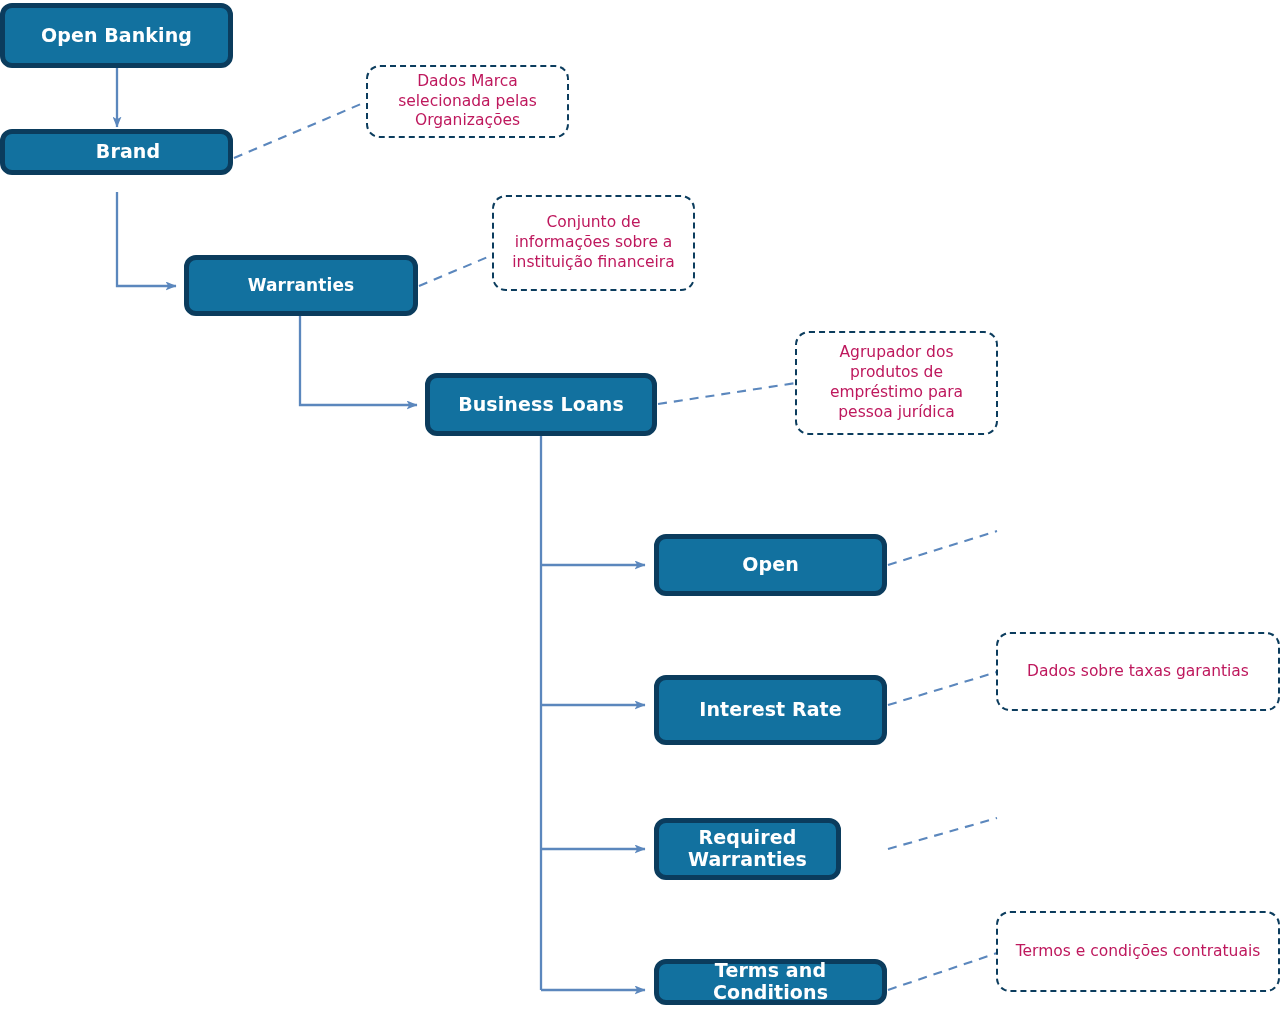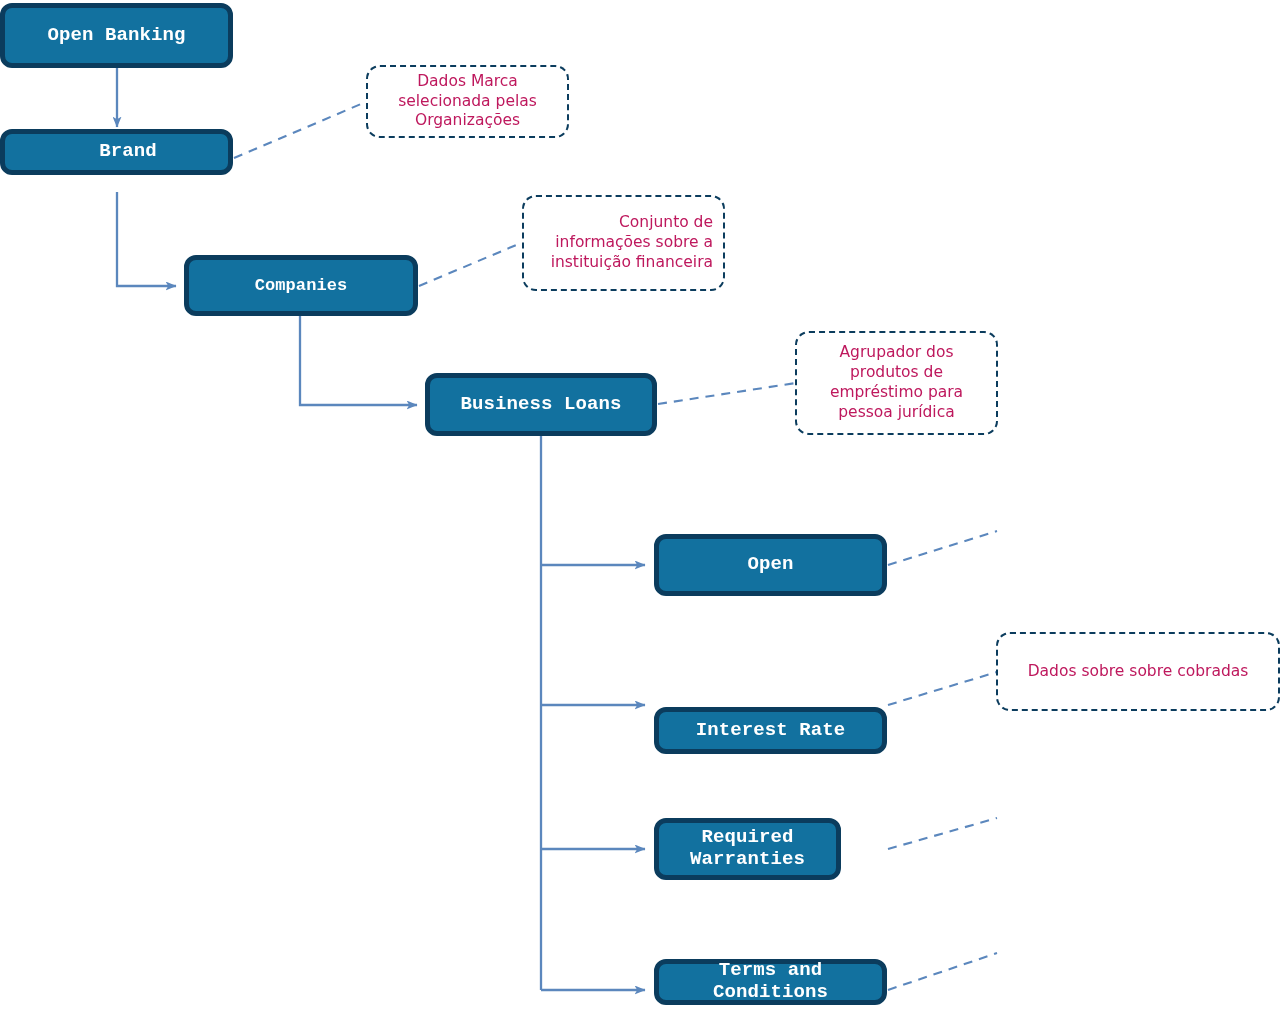--- a/index.html
+++ b/index.html
@@ -36,21 +36,20 @@
     border-radius: 12px;
     display: flex;
     align-items: center;
     justify-content: center;
     text-align: center;
     color: #ffffff;
     font-weight: 700;
     letter-spacing: .1px;
     line-height: 1.15;
     z-index: 3;
-    font-family: Liberation Mono, monospace;
   }
   .node.sz-lg  { font-size: 19px; }
   .node.sz-md  { font-size: 17px; }
 
   
   .note {
     position: absolute;
     box-sizing: border-box;
     background: #ffffff;
     border: 2.5px dashed #0b3c5d;
@@ -106,55 +105,58 @@
 
   <div class="node sz-lg" style="left:0px;   top:3px;   width:233px; height:65px;">
     <span>Open Banking</span>
   </div>
 
   <div class="node sz-lg" style="left:0px;   top:129px; width:233px; height:46px;padding-left:23px;">
     <span>Brand</span>
   </div>
 
   <div class="node sz-md" style="left:184px; top:255px; width:234px; height:61px;">
-    <span>Companies</span>
+    <span>Warranties</span>
   </div>
 
   <div class="node sz-lg" style="left:425px; top:373px; width:232px; height:63px;">
     <span>Business Loans</span>
   </div>
 
   <div class="node sz-lg" style="left:654px; top:534px; width:233px; height:62px;">
     <span>Open</span>
   </div>
 
-  <div class="node sz-lg" style="left:654px; top:675px; width:233px; height:47px;margin-top:32px;">
+  <div class="node sz-lg" style="left:654px; top:675px; width:233px; height:70px;">
     <span>Interest Rate</span>
   </div>
 
   <div class="node sz-lg" style="left:654px; top:818px; width:187px; height:62px;">
     <span>Required Warranties</span>
   </div>
 
   <div class="node sz-lg" style="left:654px; top:959px; width:233px; height:46px;">
     <span>Terms and Conditions</span>
   </div>
 
   <div class="note" style="left:366px; top:65px;  width:203px; height:73px;">
     <span>Dados Marca selecionada pelas Organizações</span>
   </div>
 
-  <div class="note" style="left:522px; top:195px; width:203px; height:96px;text-align:right;">
+  <div class="note" style="left:492px; top:195px; width:203px; height:96px;">
     <span>Conjunto de informações sobre a instituição financeira</span>
   </div>
 
   <div class="note" style="left:795px; top:331px; width:203px; height:104px;">
     <span>Agrupador dos produtos de empréstimo para pessoa jurídica</span>
   </div>
 
 
   <div class="note" style="left:996px; top:632px; width:284px; height:79px;">
-    <span>Dados sobre sobre cobradas</span>
+    <span>Dados sobre taxas garantias</span>
   </div>
 
 
+  <div class="note" style="left:996px; top:911px; width:284px; height:81px;">
+    <span>Termos e condições contratuais</span>
+  </div>
 
 </div>
 
 </body></html>

